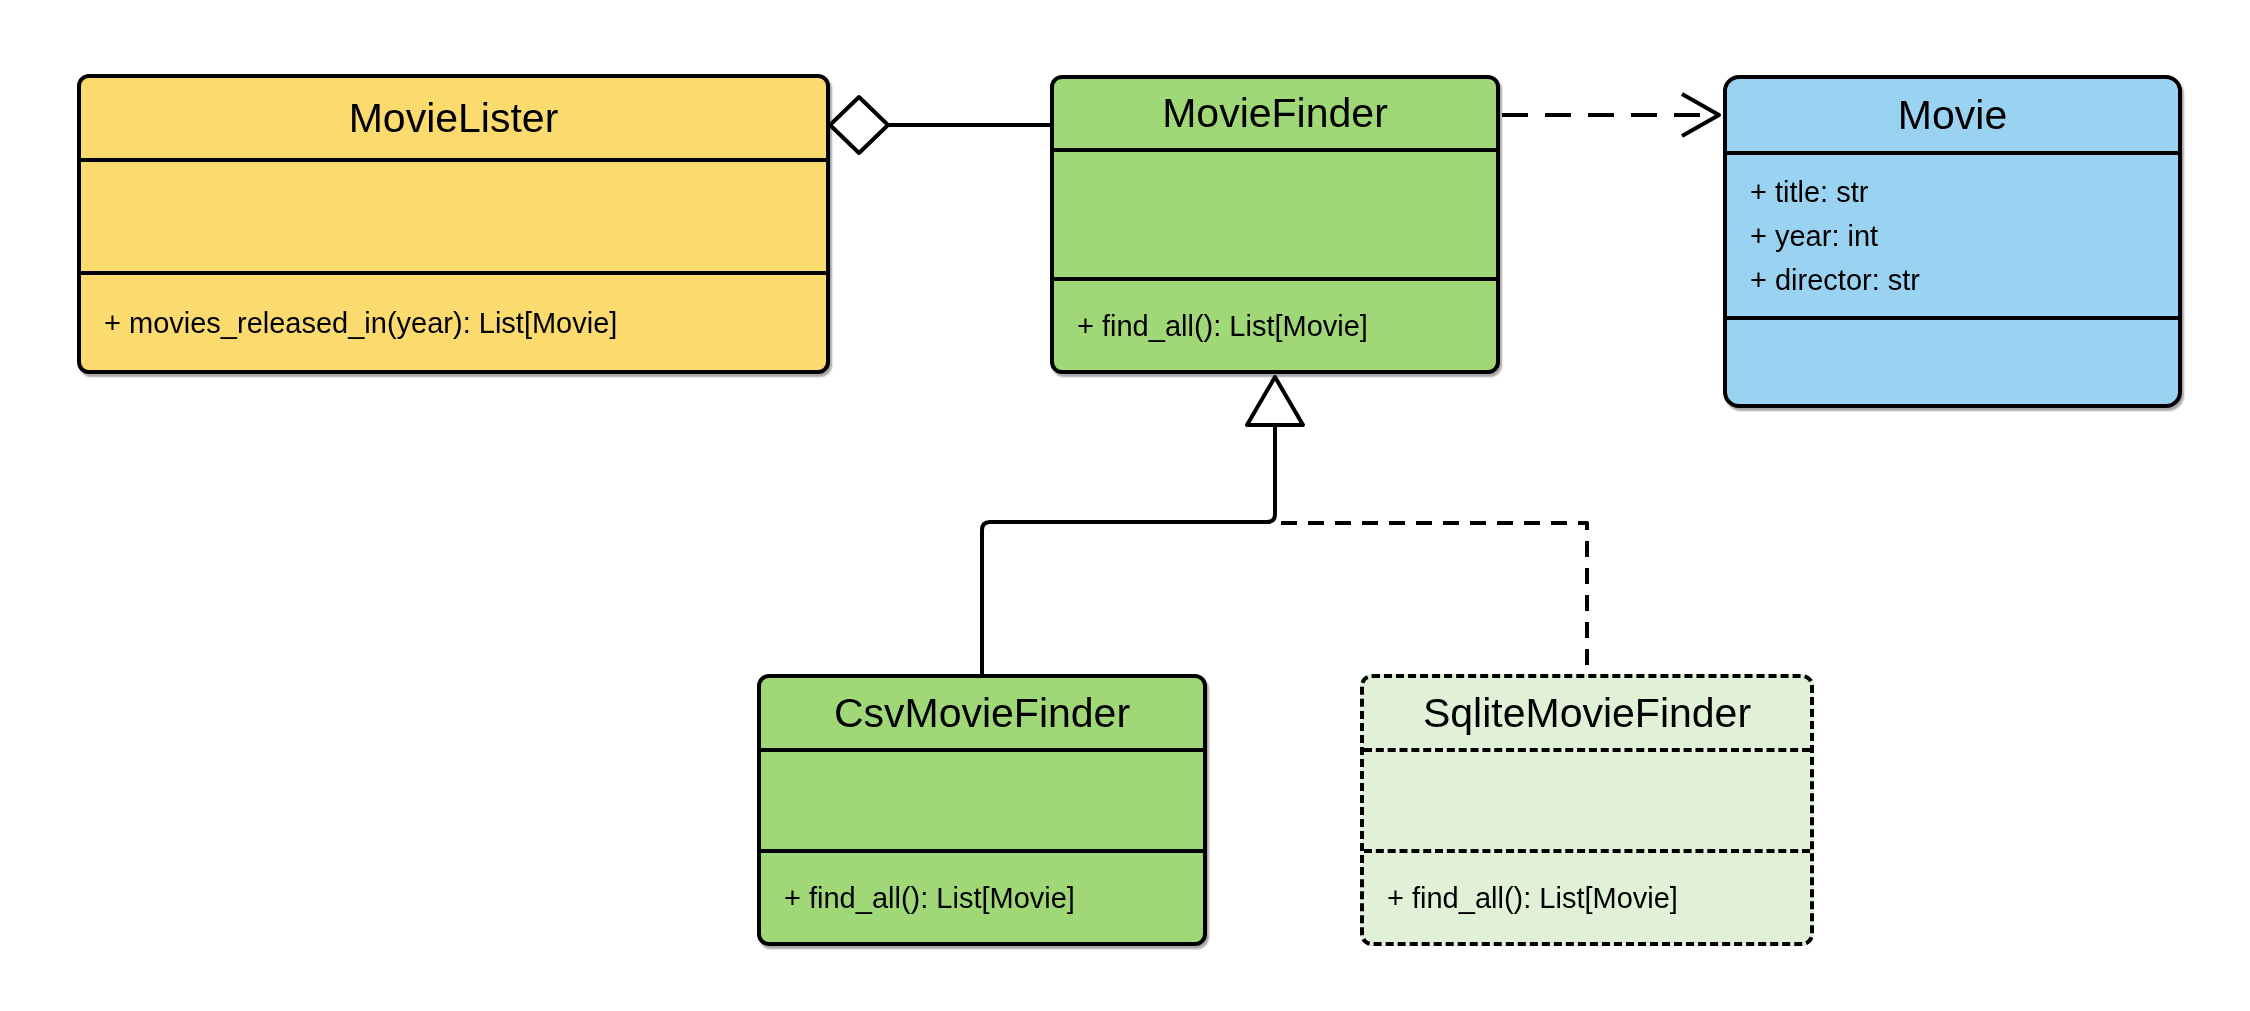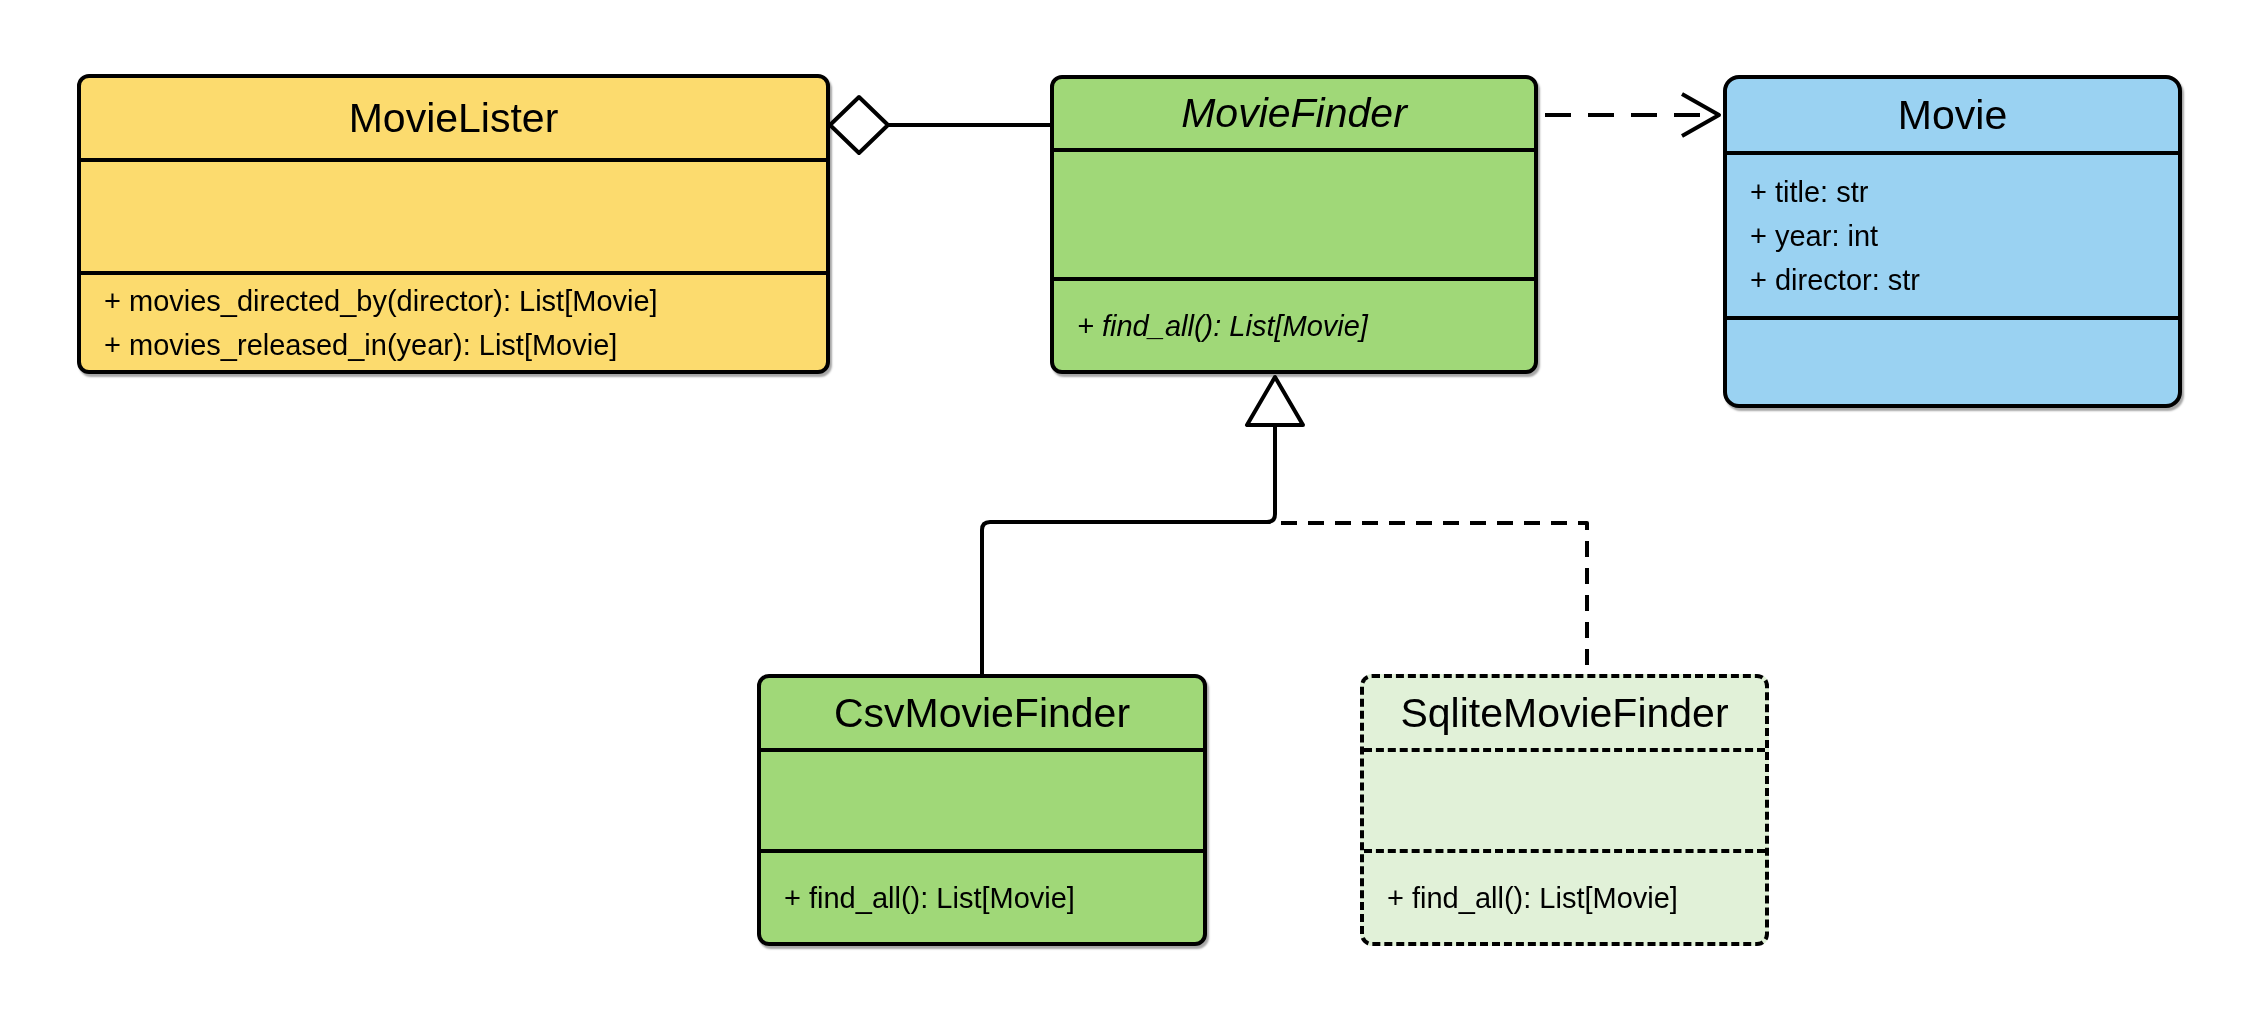--- a/index.html
+++ b/index.html
@@ -97,26 +97,25 @@
     
     <g>
       <path class="ln" d="M1281,523 L1587,523 L1587,676" stroke-dasharray="16 11"></path>
     </g>
   </svg>
 
   <div class="uml-class solid-box" style="left:77px; top:74px; width:753px; height:300px; background:var(--yellow_fill);">
     <div class="sec title" style="height:80px">MovieLister</div>
     <div class="sec members" style="height:113px"></div>
     <div class="sec members grow">
-      <div class="row">+ movies_directed_by(director): List[Movie]</div>
       <div class="row">+ movies_released_in(year): List[Movie]</div>
     </div>
   </div>
 
-  <div class="uml-class solid-box" style="left:1050px; top:75px; width:488px; height:299px; background:var(--green_fill);font-style:italic;">
+  <div class="uml-class solid-box" style="left:1050px; top:75px; width:450px; height:299px; background:var(--green_fill);">
     <div class="sec title" style="height:69px">MovieFinder</div>
     <div class="sec members" style="height:129px"></div>
     <div class="sec members grow">
       <div class="row">+ find_all(): List[Movie]</div>
     </div>
   </div>
 
   <div class="uml-class solid-box" style="left:1723px; top:75px; width:459px; height:333px; background:var(--blue_fill);border-radius:16px;">
     <div class="sec title" style="height:72px">Movie</div>
     <div class="sec members" style="height:165px">
@@ -128,21 +127,21 @@
   </div>
 
   <div class="uml-class solid-box" style="left:757px; top:674px; width:450px; height:272px; background:var(--green_fill);">
     <div class="sec title" style="height:70px">CsvMovieFinder</div>
     <div class="sec members" style="height:101px"></div>
     <div class="sec members grow">
       <div class="row">+ find_all(): List[Movie]</div>
     </div>
   </div>
 
-  <div class="uml-class dashed-box" style="left:1360px; top:674px; width:409px; height:272px; background:var(--pale_green_fill);">
+  <div class="uml-class dashed-box" style="left:1360px; top:674px; width:454px; height:272px; background:var(--pale_green_fill);">
     <div class="sec title" style="height:70px">SqliteMovieFinder</div>
     <div class="sec members" style="height:101px"></div>
     <div class="sec members grow">
       <div class="row">+ find_all(): List[Movie]</div>
     </div>
   </div>
 
 </div>
 
 </body></html>

